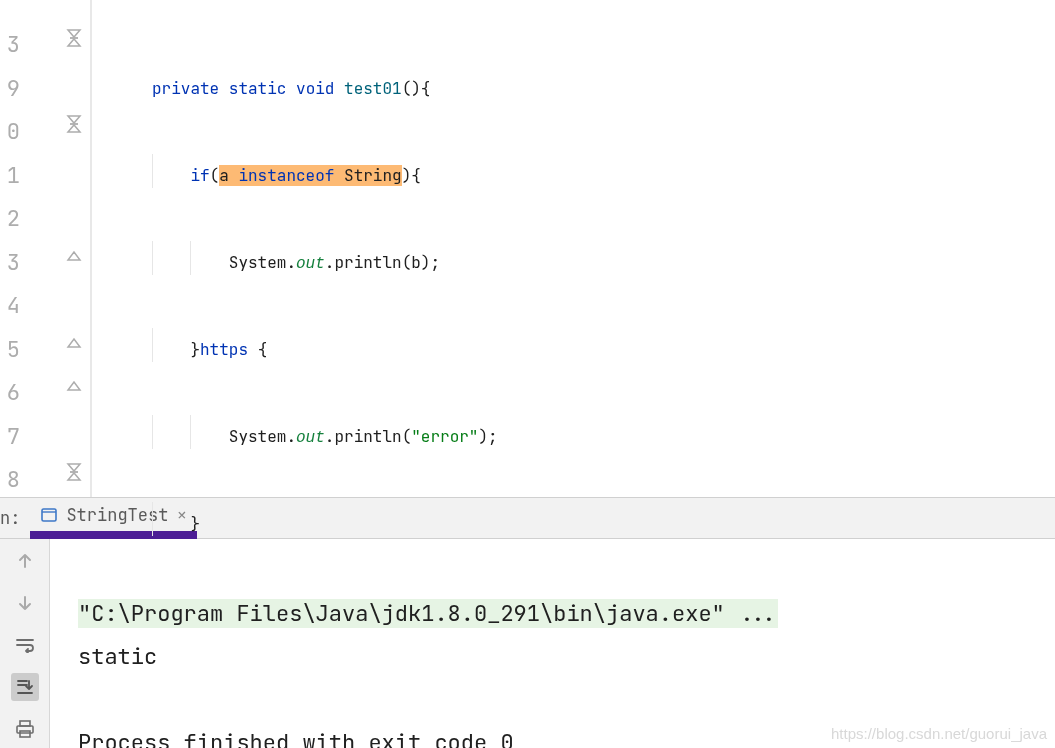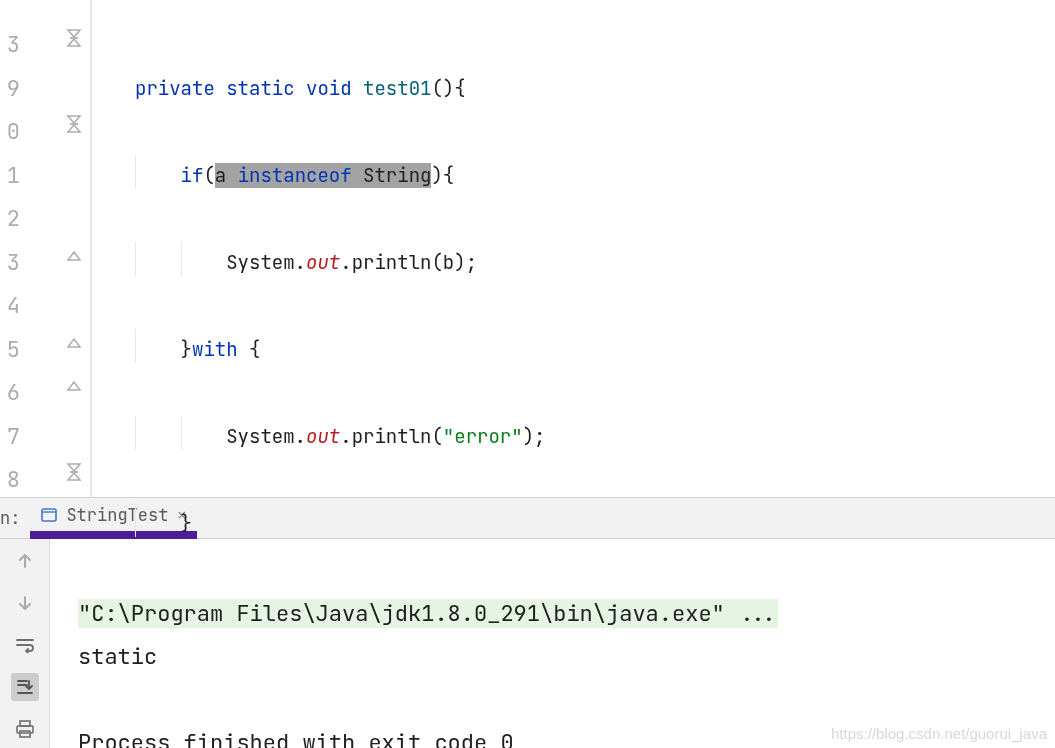--- a/index.html
+++ b/index.html
@@ -40,35 +40,35 @@
     top: 0;
     width: 30px;
     height: 100%;
     border-right: 2px solid #e8e8e8;
   }
   .fold-col svg { position: absolute; }
 
   .code-col {
     flex: 1;
     padding-top: 23px;
-    padding-left: 43px;
+    padding-left: 60px;
     white-space: pre;
-    font-size: 19px;
+    font-size: 16px;
     line-height: 43.5px;
     color: #202020;
   }
   .code-line { display:block; height:43.5px; }
   .guide { display:inline-block; width:1px; height:34px; background:#e6e6e6; vertical-align: -7px; margin-right:-1px; }
 
   .kw   { color:#0033b3; }
   .num  { color:#1750eb; }
   .str  { color:#067d17; }
-  .field{ color:#b91c1c; font-style: italic; }
+  .field{ color:#15803d; font-style: italic; font-family: Liberation Mono, monospace; }
   .fn   { color:#00627a; }
-  .hl   { background:#a3a3a3; }
+  .hl   { background:#fdba74; }
   .punct{ color:#202020; }
 
   .run-header {
     height: 42px;
     background:#f2f2f2;
     border-top:1px solid #d0d0d0;
     border-bottom:1px solid #d0d0d0;
     display:flex;
     align-items:center;
     font-size:17px;
@@ -143,21 +143,21 @@
           <path d="M4 2h12l-6 7z M4 18h12l-6-7z" fill="none" stroke="#adadad" stroke-width="1.5"></path>
           <line x1="6" y1="10" x2="14" y2="10" stroke="#adadad" stroke-width="1.8"></line>
         </svg>
     </div>
   </div>
 
   <div class="code-col">
 <span class="code-line"><span class="kw">private</span> <span class="kw">static</span> <span class="kw">void</span> <span class="fn">test01</span><span class="punct">(){</span></span>
 <span class="code-line"><span class="guide"></span>    <span class="kw">if</span><span>(</span><span class="hl"><span>a </span><span class="kw">instanceof</span><span> </span><span>String</span></span><span>){</span></span>
 <span class="code-line"><span class="guide"></span>    <span class="guide"></span>    <span>System.</span><span class="field">out</span><span>.</span><span>println(b);</span></span>
-<span class="code-line"><span class="guide"></span>    <span>}</span><span class="kw">with</span><span> {</span></span>
+<span class="code-line"><span class="guide"></span>    <span>}</span><span class="kw">https</span><span> {</span></span>
 <span class="code-line"><span class="guide"></span>    <span class="guide"></span>    <span>System.</span><span class="field">out</span><span>.</span><span>println(</span><span class="str">"error"</span><span>);</span></span>
 <span class="code-line"><span class="guide"></span>    <span>}</span></span>
 
 
 
   </div>
 </div>
 
 <div class="run-header">
   <span class="run-label">n:</span>

